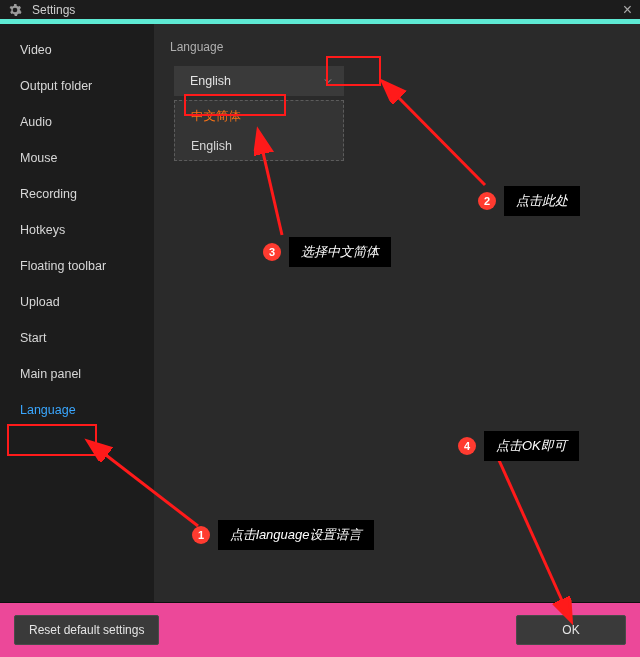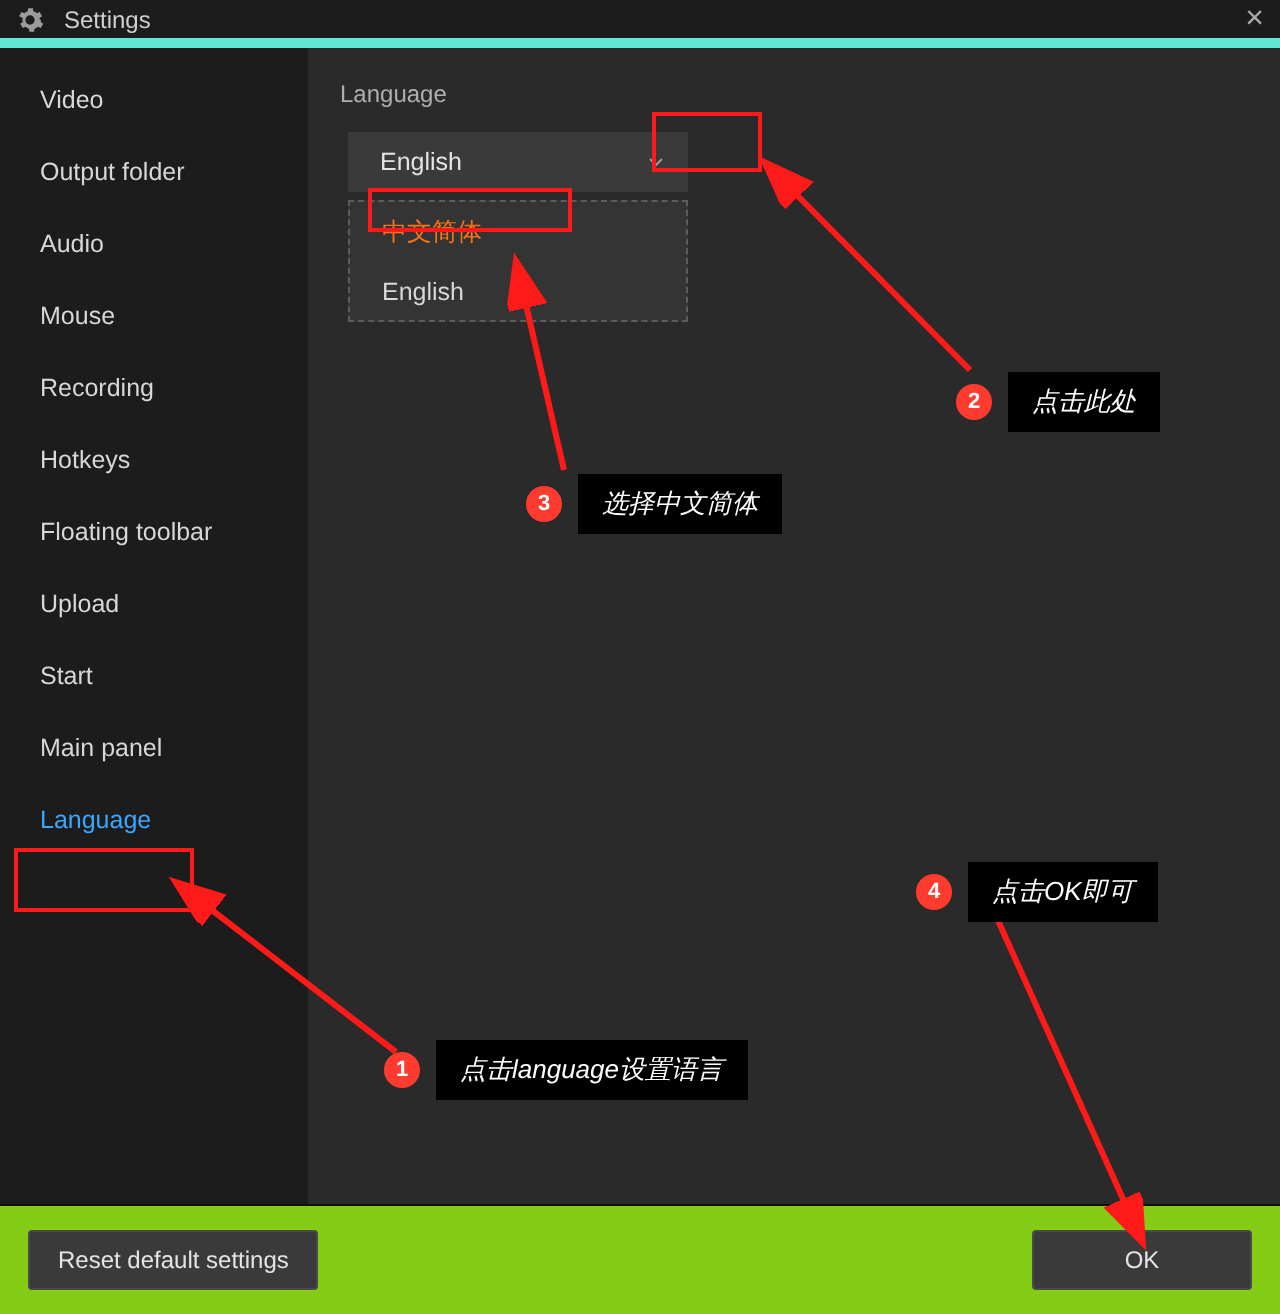--- a/index.html
+++ b/index.html
@@ -100,21 +100,21 @@
     color: #d7d7d7;
     cursor: pointer;
   }
   .dropdown .opt.sel { color: #f97316; }
 
   
   .footer {
     position: absolute;
     left:0; right:0; bottom:0;
     height: 55px;
-    background: #84cc16;
+    background: #ec4899;
     display: flex;
     align-items: center;
     padding: 0 14px;
     border-top: 1px solid #0f0f0f;
   }
   .btn {
     background: #3a3a3a;
     color: #e4e4e4;
     border: 1px solid #4a4a4a;
     border-radius: 2px;

